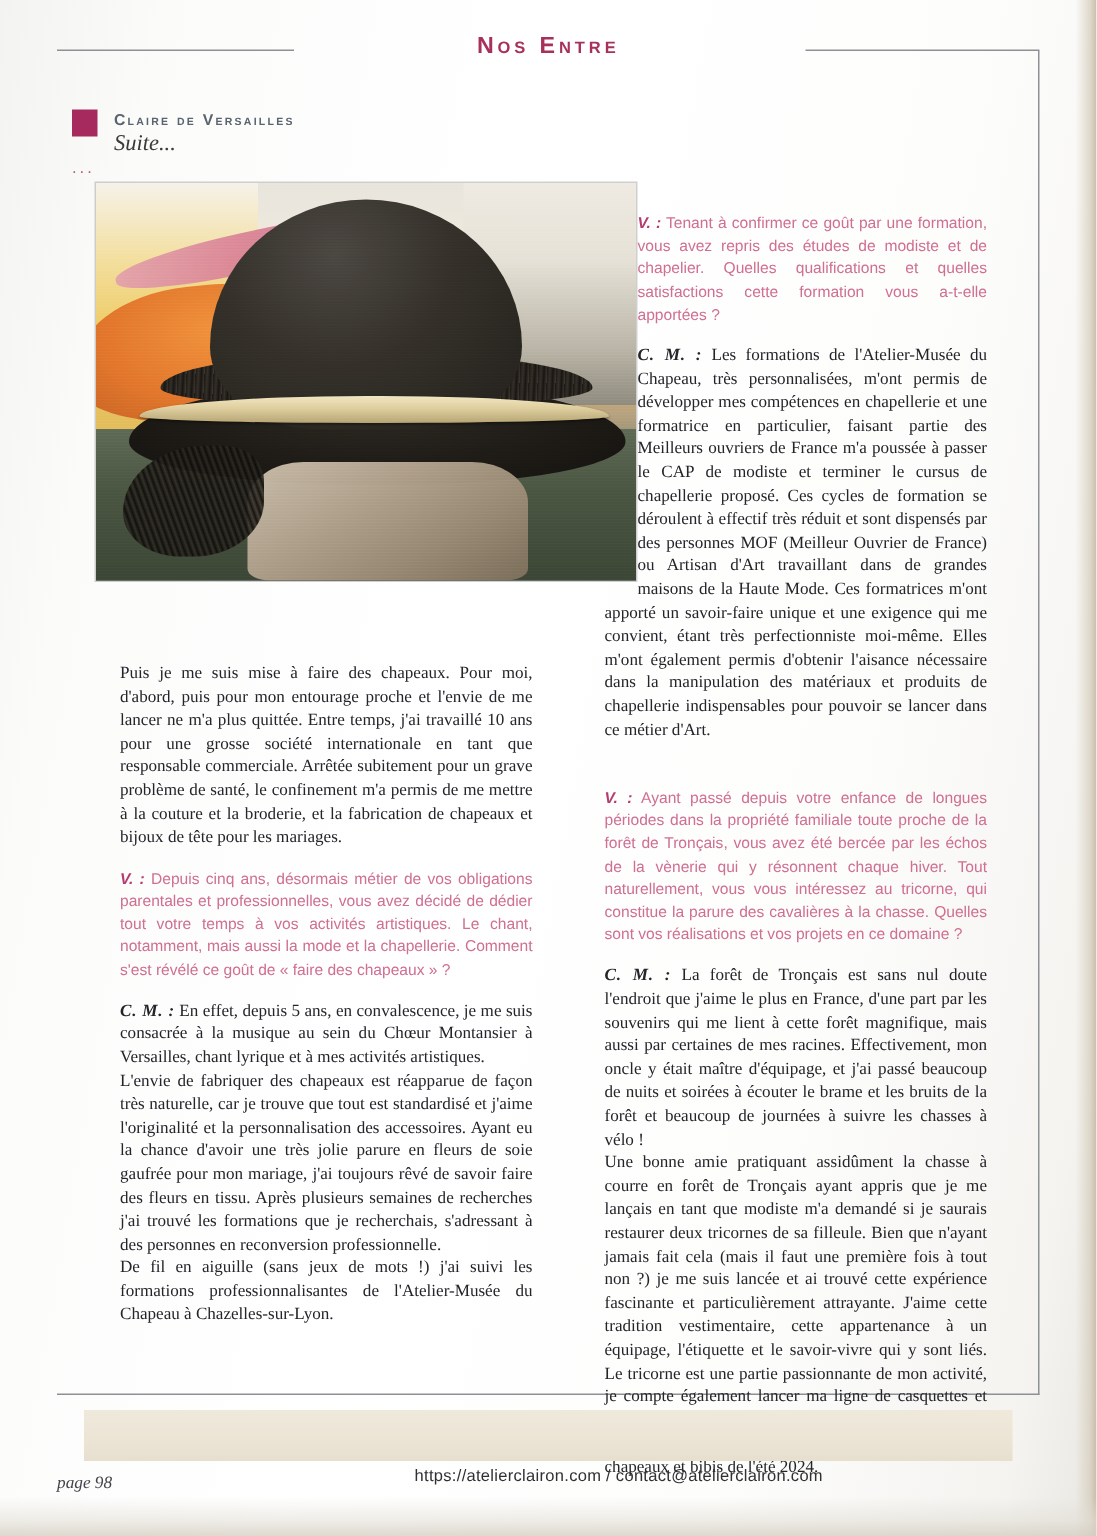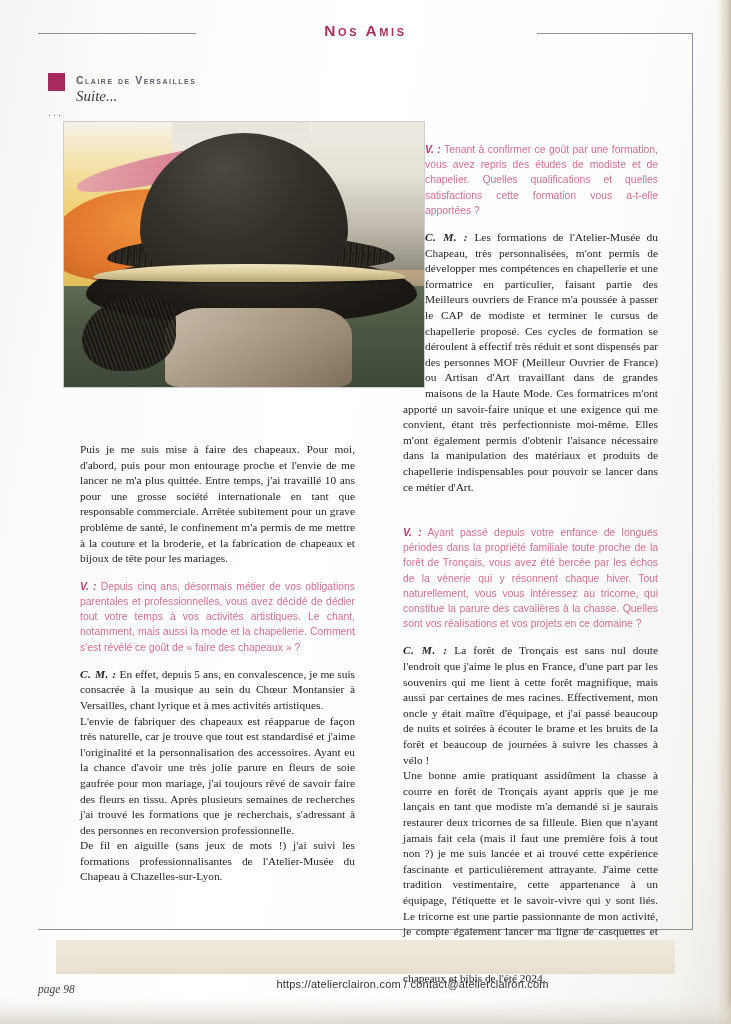--- a/index.html
+++ b/index.html
@@ -315,21 +315,21 @@
   <div class="scan-edge-bottom"></div>
 </div>
 
 <div class="sheet">
 
   <div class="rule rule-left"></div>
   <div class="rule rule-right"></div>
   <div class="border-vert"></div>
   <div class="border-bottom"></div>
 
-  <div class="page-title">Nos Amis</div>
+  <div class="page-title">Nos Entre</div>
 
   <div class="byline-square"></div>
   <div class="byline-name">Claire de Versailles</div>
   <div class="byline-suite">Suite...</div>
   <div class="ellipsis-lead">...</div>
 
   <div class="photo">
     <div class="bg-wall"></div>
     <div class="wall-left"></div>
     <div class="wall-right"></div>

